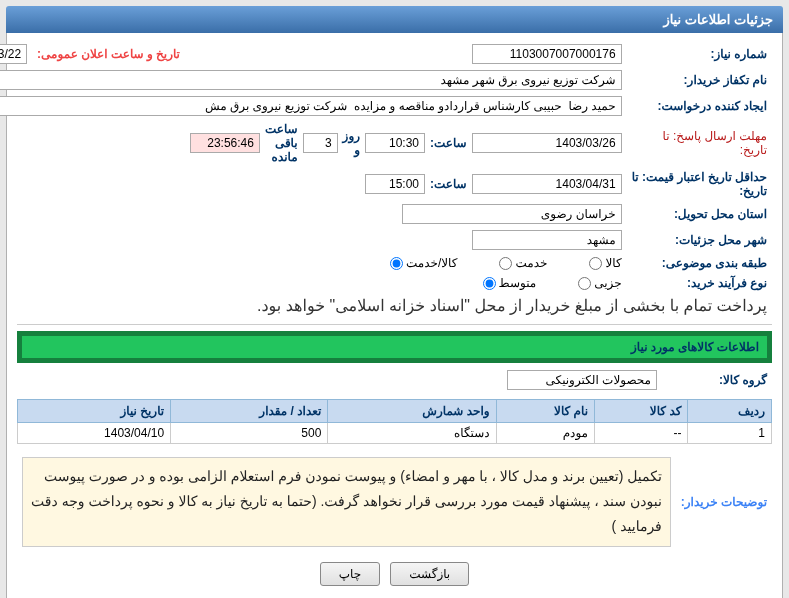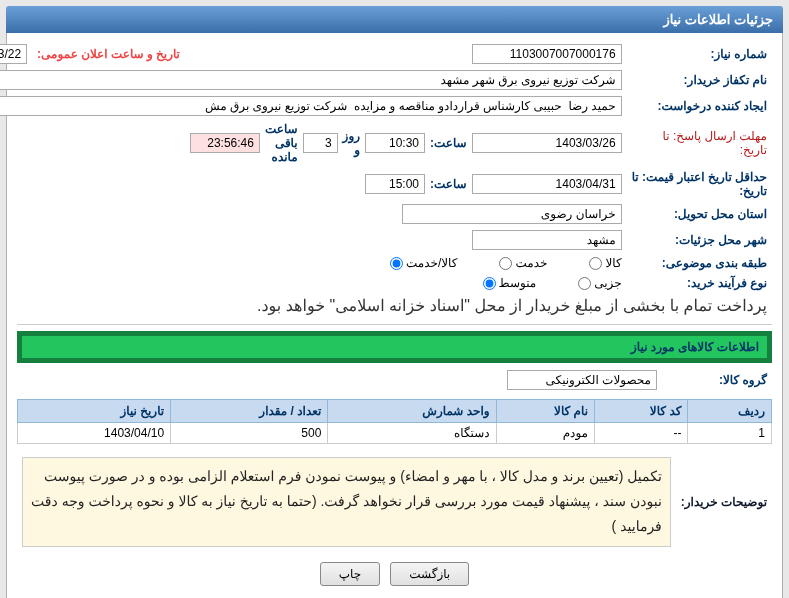--- a/index.html
+++ b/index.html
@@ -126,21 +126,21 @@
       background: #fff8e1;
       border: 1px solid #ccc;
       padding: 6px 8px;
       font-size: 14px;
       direction: rtl;
       line-height: 1.8;
       color: #222;
       margin: 4px 0;
     }
     .desc-label {
-      color: #0f172a;
+      color: #3b82f6;
       font-weight: bold;
       white-space: nowrap;
       text-align: right;
       padding: 4px 5px;
       vertical-align: top;
       width: 80px;
     }
     .btn-row {
       display: flex;
       justify-content: center;

